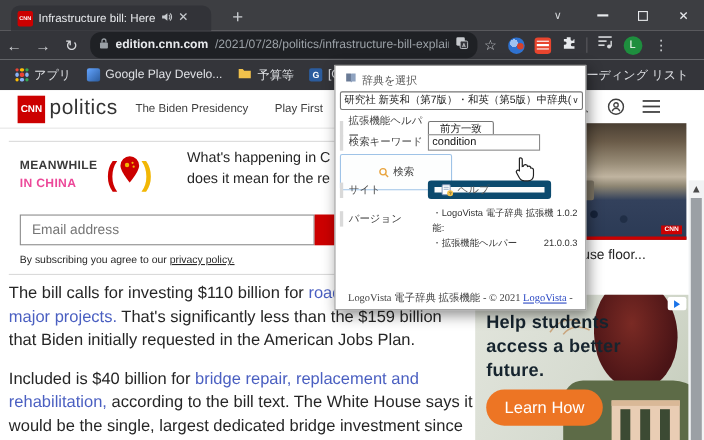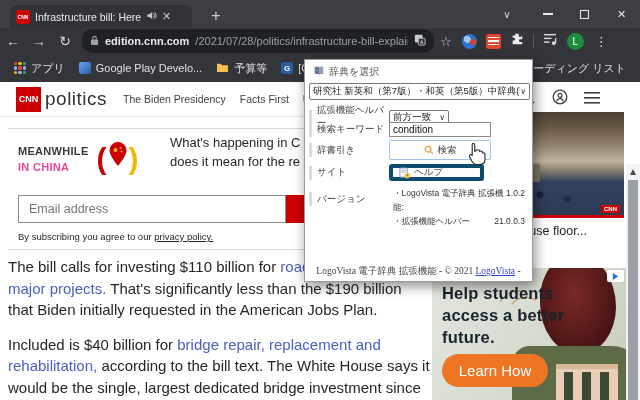--- a/index.html
+++ b/index.html
@@ -55,21 +55,21 @@
            display:flex; align-items:center; justify-content:center; }
   .bm-right { position:absolute; right:14px; top:0; height:28px; display:flex; align-items:center; gap:6px; }
 
   
   .page { position:absolute; left:0; top:82px; width:640px; height:318px; background:#fff; }
   .cnn-header { position:absolute; left:0; top:0; width:624px; height:35px; border-bottom:1px solid #e6e6e6;
                 display:flex; align-items:center; }
   .cnn-logo { margin-left:16px; width:25px; height:25px; background:#cc0000; color:#fff; font-weight:bold;
               font-size:9px; display:flex; align-items:center; justify-content:center; }
   .cnn-section { margin-left:4px; font-size:19px; color:#333; letter-spacing:.5px; }
-  .cnn-nav { display:flex; gap:14px; margin-left:16px; font-size:10.5px; color:#404040; white-space:nowrap; }
+  .cnn-nav { display:flex; gap:24px; margin-left:16px; font-size:10.5px; color:#404040; white-space:nowrap; }
   .cnn-hicons { position:absolute; right:24px; display:flex; gap:16px; align-items:center; }
 
   .newsletter { position:absolute; left:8px; top:46px; width:420px; height:122px;
                 border-top:1px solid #dadada; border-bottom:1px solid #dadada; }
   .mw-wrap { position:absolute; left:10px; top:12px; display:flex; align-items:center; }
   .mw-t { font-weight:bold; line-height:16px; font-size:11px; letter-spacing:.3px; }
   .mw-t .l1 { color:#3a3a3a; } .mw-t .l2 { color:#ec4899; }
   .mw-logo { display:flex; align-items:center; margin-left:8px; font-weight:bold; font-size:30px; }
   .paren-r { color:#cc0000; } .paren-y { color:#f2b705; }
   .nl-desc { position:absolute; left:162px; top:4px; font-size:13px; color:#262626; line-height:19px; white-space:nowrap; }
@@ -123,26 +123,26 @@
   .popup { position:absolute; left:304px; top:59px; width:229px; height:223px; background:#fff;
            border:1px solid #9a9a9a; box-shadow:2px 4px 12px rgba(0,0,0,.45); z-index:50; font-size:10px; color:#444; }
   .pp-header { position:absolute; left:8px; top:5px; display:flex; align-items:center; gap:4px; color:#555; font-size:10px; }
   .pp-select { position:absolute; left:4px; top:23px; width:221px; height:17px; border:1px solid #767676; border-radius:2px;
                background:#fff; display:flex; align-items:center; padding:0 3px; font-size:9.5px; color:#222; }
   .pp-select .chev { margin-left:auto; color:#333; font-size:8px; }
   .pp-row { position:absolute; left:4px; display:flex; align-items:center; }
   .pp-label { display:flex; align-items:center; width:80px; color:#444; font-size:9.5px; }
   .pp-label::before { content:""; width:3px; height:14px; background:#d9d9d9; margin-right:5px; }
   .mini-select { width:60px; height:15px; border:1px solid #767676; border-radius:2px; display:flex;
-                 align-items:center; padding:0 3px; font-size:9.5px; color:#222; background:#fff; }
+                 align-items:center; padding:0 3px; font-size:9.5px; color:#222; background:#fff;flex-direction:column; }
   .mini-select .chev { margin-left:auto; font-size:8px; color:#333; }
   .pp-input { width:102px; height:15px; border:1px solid #8a8a8a; font-size:10px; padding:0 3px; color:#111; font-family:inherit; }
-  .pp-btn-search { width:102px; height:20px; border:1px solid #9fc3e7; background:#fdfefe; border-radius:2px;
+  .pp-btn-search { width:102px; height:33px; border:1px solid #9fc3e7; background:#fdfefe; border-radius:2px;
                    display:flex; align-items:center; justify-content:center; gap:4px; font-size:9.5px; color:#444; }
-  .pp-btn-help { width:95px; height:17px; border:4px solid #0c4a6e; background:#fbfbfb; border-radius:3px;
+  .pp-btn-help { width:112px; height:17px; border:6px solid #0c4a6e; background:#fbfbfb; border-radius:3px;
                  display:flex; align-items:center; justify-content:flex-start; gap:4px; padding-left:6px; font-size:9.5px; color:#555; }
   .pp-versions { position:absolute; left:88px; top:126px; width:136px; font-size:8.5px; color:#333; line-height:14px; }
   .pp-vline { display:flex; } .pp-vline .num { margin-left:auto; padding-right:4px; }
   .pp-footer { position:absolute; left:0; top:205px; width:100%; text-align:center; font-size:9.5px; color:#444;font-family:Liberation Serif, serif; }
   .pp-footer a { color:#2a48c4; }
 
   .cursor { position:absolute; left:466px; top:142px; z-index:99; }
 </style>
 </head>
 <body>
@@ -266,21 +266,21 @@
   </span>
 </div>
 
 <div class="page">
 
   <div class="cnn-header">
     <span class="cnn-logo">CNN</span>
     <span class="cnn-section">politics</span>
     <span class="cnn-nav">
       <a>The Biden Presidency</a>
-      <a>Facts First</a>
+      <a>Play First</a>
       <a>US Elections</a>
     </span>
     <span class="cnn-hicons">
       <span>
         <svg width="15" height="15" viewBox="0 0 16 16">
             <circle cx="6.5" cy="6.5" r="4.5" fill="none" stroke="#404040" stroke-width="1.4"></circle>
             <path d="M10 10l4 4" stroke="#404040" stroke-width="1.4"></path>
           </svg>
       </span>
       <span>
@@ -324,21 +324,21 @@
       <div>does it mean for the re</div>
     </div>
     <input class="email" type="text" placeholder="Email address" style="">
     <button class="email-btn"></button>
     <div class="disclaimer">
       <span>By subscribing you agree to our </span><a href="#">privacy policy.</a>
     </div>
   </div>
 
   <div class="article">
-    <p><span>The bill calls for investing $110 billion for </span><a href="#">roads, bridges and major projects.</a><span> That's significantly less than the $190 billion that Biden initially requested in the American Jobs Plan.</span></p>
+    <p><span>The bill calls for investing $110 billion for </span><a href="#">roads, bridges and major projects.</a><span> That's significantly less than the $159 billion that Biden initially requested in the American Jobs Plan.</span></p>
     <p><span>Included is $40 billion for </span><a href="#">bridge repair, replacement and rehabilitation,</a><span> according to the bill text. The White House says it would be the single, largest dedicated bridge investment since the construction of the interstate highway system, which started in the 1950s.</span></p>
   </div>
 
   <div class="thumb">
     <span class="thumb-cnn">CNN</span>
     <span class="thumb-strip"></span>
   </div>
   <div class="thumb-caption">on House floor...</div>
 
   <div class="ad">
@@ -394,21 +394,20 @@
       <span class="chev">∨</span>
     </span>
   </div>
 
   <div class="pp-row" style="top:62px">
     <span class="pp-label">検索キーワード</span>
     <input class="pp-input" type="text" value="condition" style="">
   </div>
 
   <div class="pp-row" style="top:80px">
-    <span class="pp-label">辞書引き</span>
     <span class="pp-btn-search">
       <svg width="10" height="10" viewBox="0 0 12 12">
           <circle cx="5" cy="5" r="3.4" fill="none" stroke="#e8a33d" stroke-width="1.5"></circle>
           <path d="M7.6 7.6l3 3" stroke="#e8a33d" stroke-width="1.5"></path>
         </svg>
       <span>検索</span>
     </span>
   </div>
 
   <div class="pp-row" style="top:104px">

